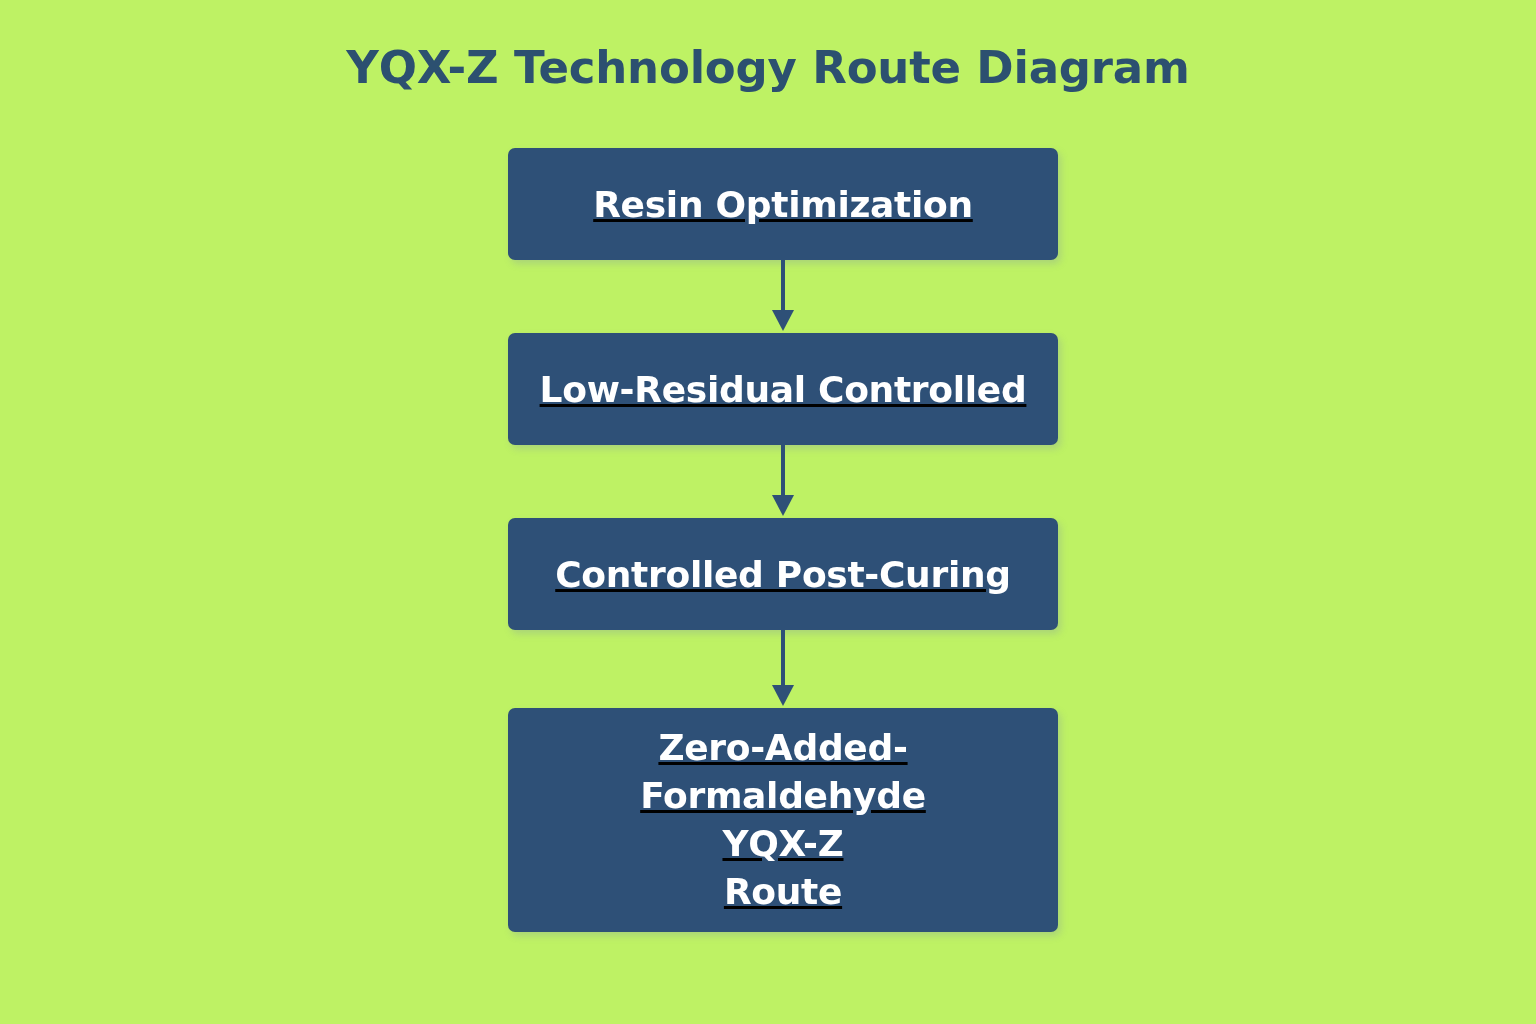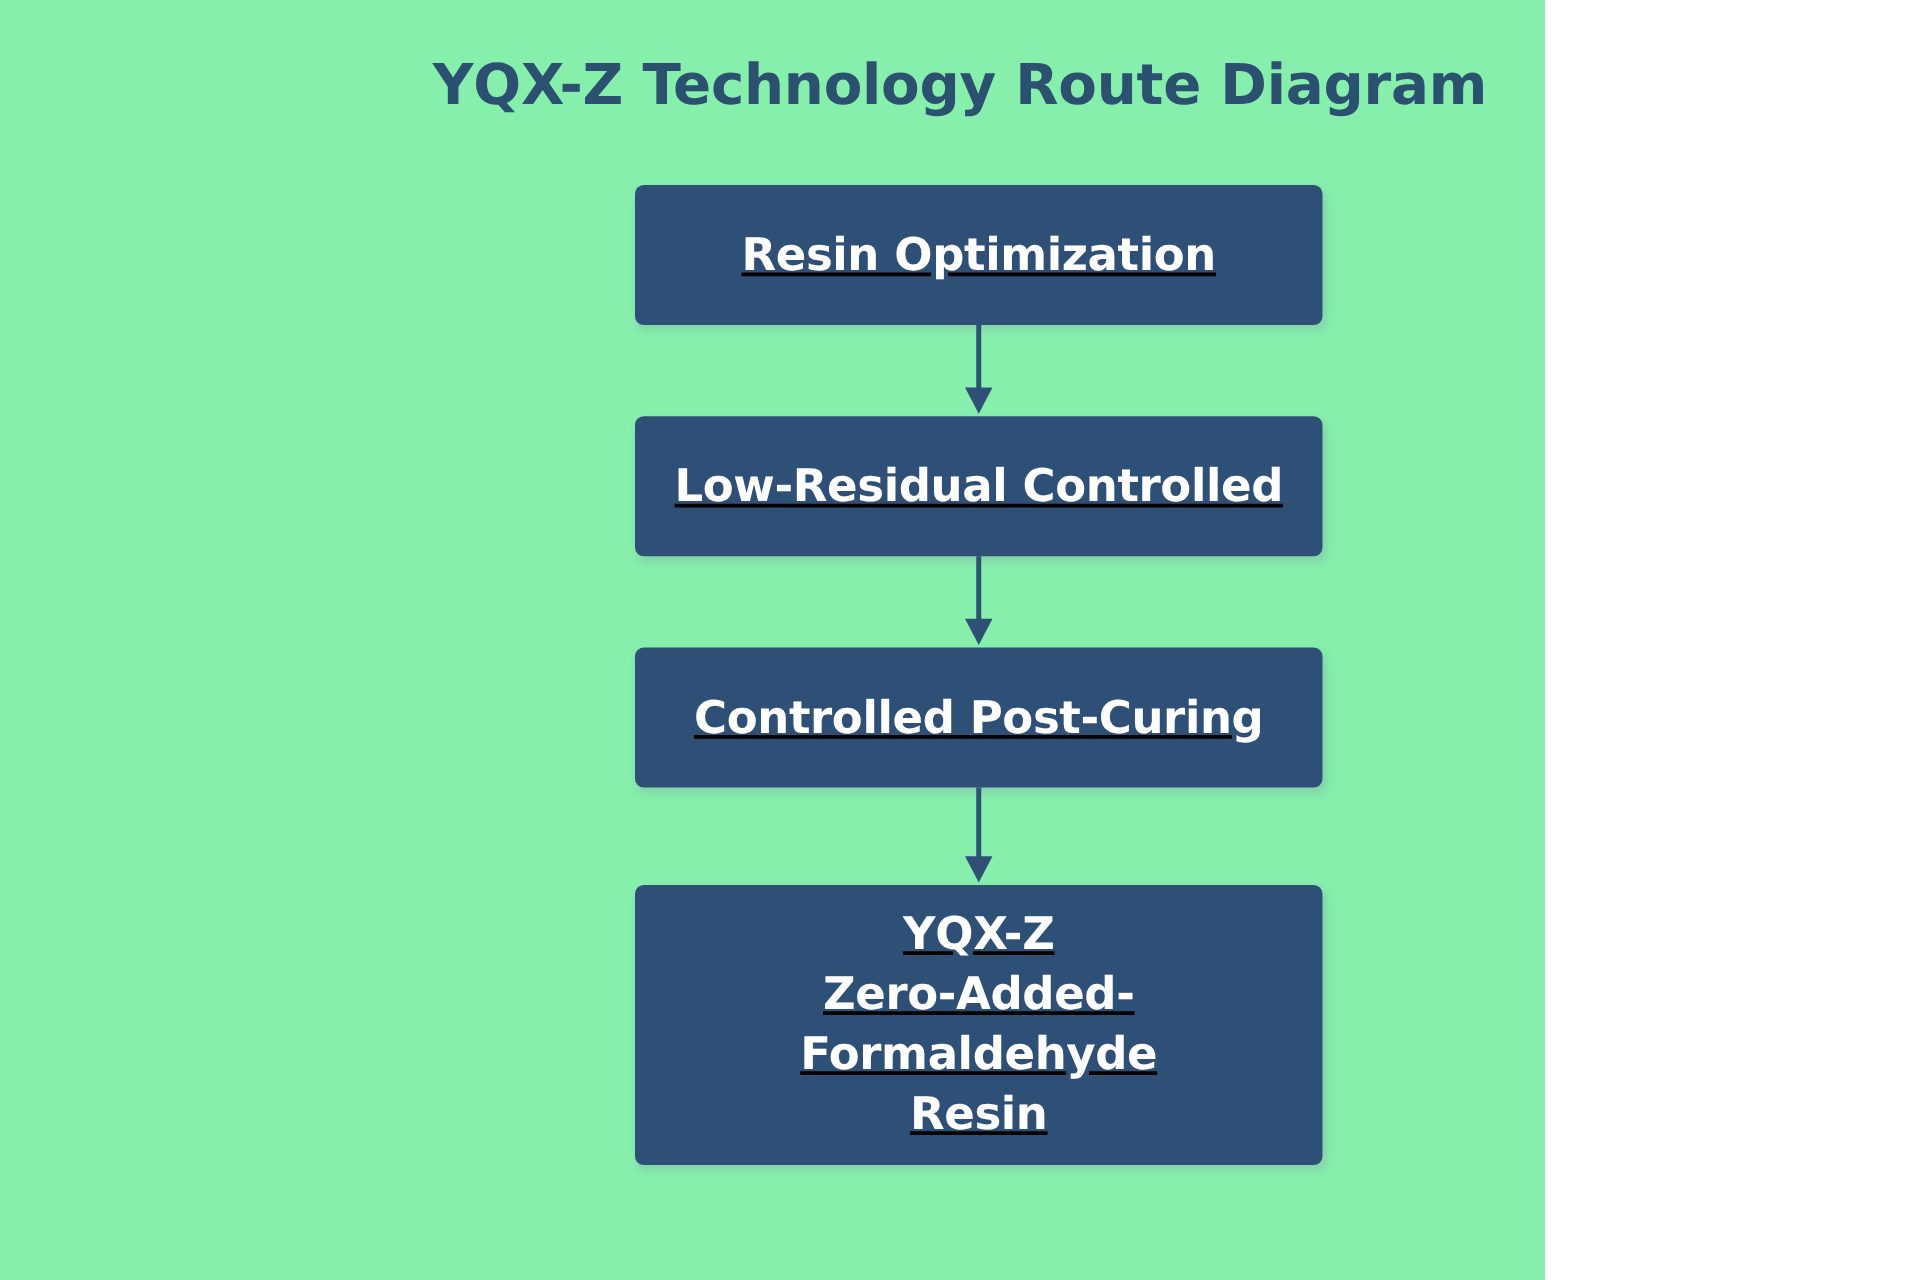--- a/index.html
+++ b/index.html
@@ -10,23 +10,23 @@
   body {
     width: 1536px;
     height: 1024px;
     background: #ffffff;
     font-family: "DejaVu Sans", "Liberation Sans", sans-serif;
     overflow: hidden;
   }
 
   #canvas {
     position: relative;
-    width: 1236px;
+    width: 1536px;
     height: 1024px;
-    background: #86efac;
+    background: #bef264;
   }
 
   
   .diagram-title {
     position: absolute;
     left: 0;
     top: 38px;
     width: 1536px;
     text-align: center;
     font-size: 45px;
@@ -146,20 +146,20 @@
       <span class="node-label">Controlled Post-Curing</span>
     </div>
 
     <div class="connector connector-c">
       <span class="arrow-shaft"></span>
       <span class="arrow-head"></span>
     </div>
 
     <div class="node node-4">
       <div>
+        <span class="node-label">Zero-Added-Formaldehyde</span>
         <span class="node-label">YQX-Z</span>
-        <span class="node-label">Zero-Added-Formaldehyde</span>
-        <span class="node-label">Resin</span>
+        <span class="node-label">Route</span>
       </div>
     </div>
 
   </div>
 </div>
 
 </body></html>

